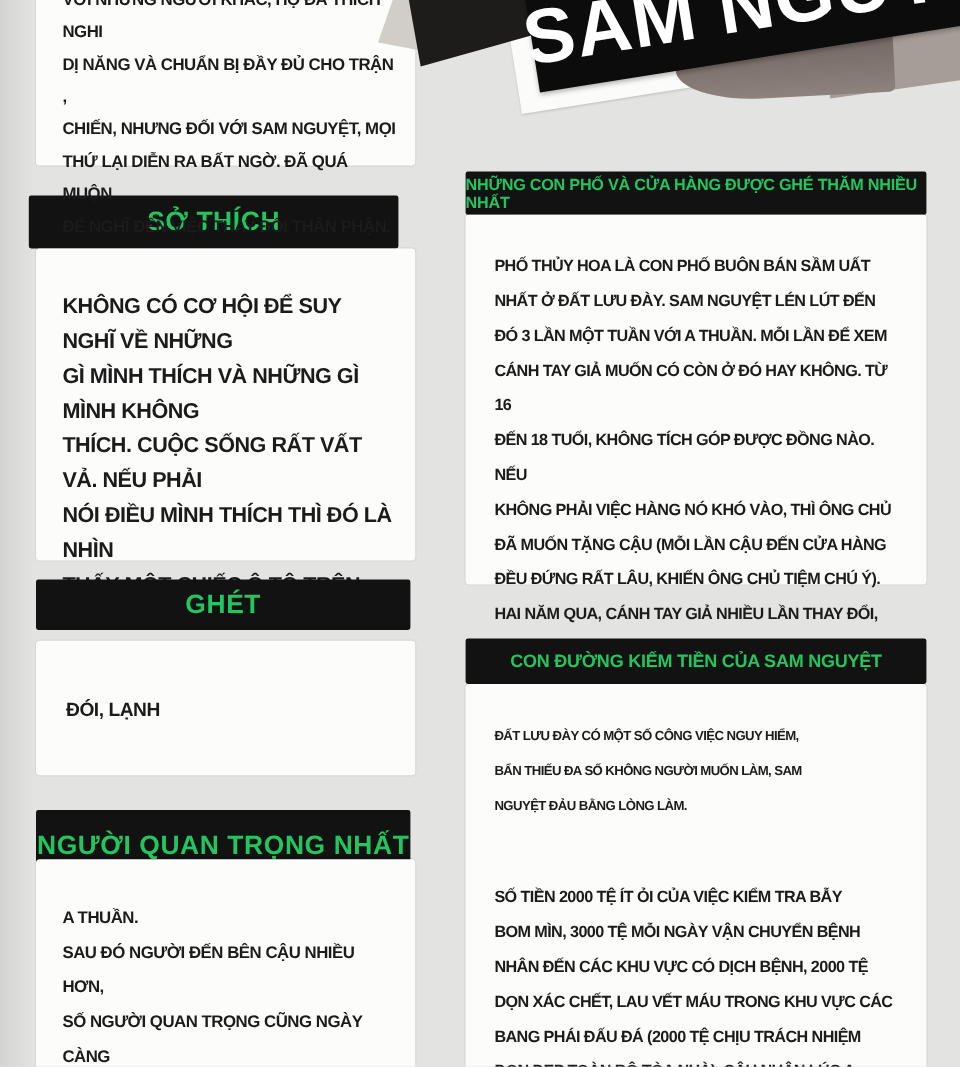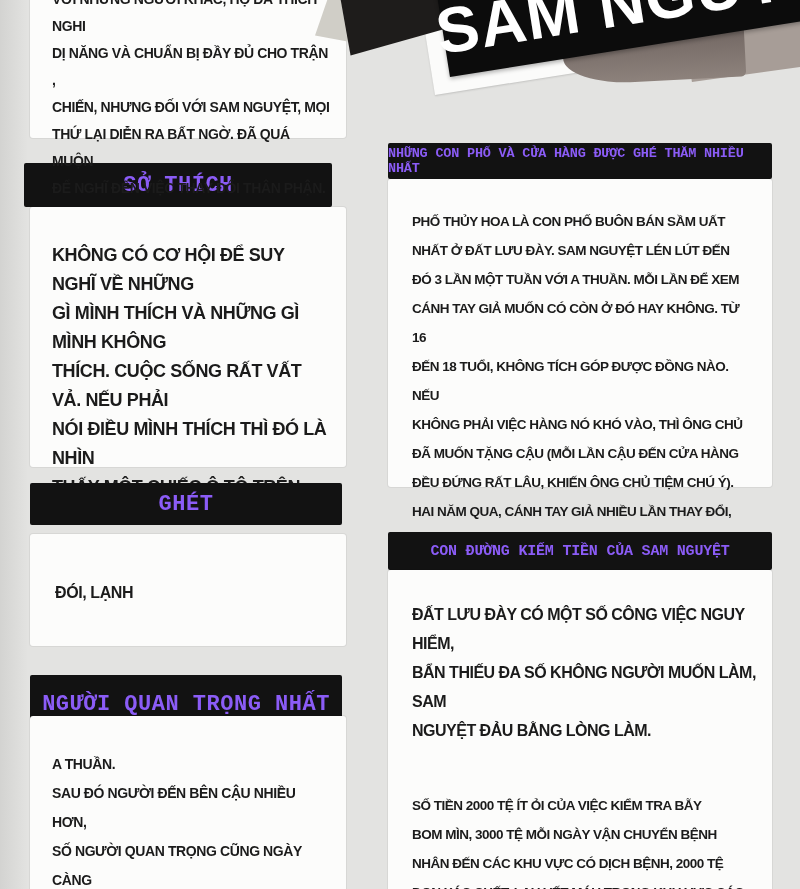--- a/index.html
+++ b/index.html
@@ -11,23 +11,23 @@
   }
   .gutter{
     position:absolute;left:0;top:0;width:28px;height:889px;
     background:linear-gradient(to right,#d3d3d1,#e3e3e1);
   }
   .white-box{
     position:absolute;background:#fcfcfb;border-radius:3px;
     box-shadow:0 0 0 1px rgba(0,0,0,0.05);
   }
   .header-bar{
-    position:absolute;background:#121212;color:#8b5cf6;
+    position:absolute;background:#121212;color:#22c55e;
     display:flex;align-items:center;justify-content:center;
-    font-weight:700;border-radius:2px;font-family:Liberation Mono, monospace;
+    font-weight:700;border-radius:2px;
   }
   .hdr-left{font-size:22px;letter-spacing:0.5px;}
   .hdr-right{font-size:13.5px;letter-spacing:-0.2px;}
   .body-text{
     position:absolute;color:#1b1b1b;font-weight:700;
     white-space:pre-line;letter-spacing:-0.4px;
   }
   .lh29{line-height:29px;margin-top:12px;}
   .lh27{line-height:27px;}
   
@@ -137,21 +137,21 @@
 ĐÃ MUỐN TẶNG CẬU (MỖI LẦN CẬU ĐẾN CỬA HÀNG
 ĐỀU ĐỨNG RẤT LÂU, KHIẾN ÔNG CHỦ TIỆM CHÚ Ý).
 HAI NĂM QUA, CÁNH TAY GIẢ NHIỀU LẦN THAY ĐỔI,
 GIÁ CŨNG TĂNG TỪ 180 VẠN LÊN 300 VẠN.</div>
 </div>
 
 <div class="header-bar hdr-right" style="left:388px;top:532px;width:384px;height:38px;font-size:15px;text-align:right;">
   <span>CON ĐƯỜNG KIẾM TIỀN CỦA SAM NGUYỆT</span>
 </div>
 <div class="white-box" style="left:388px;top:570px;width:384px;height:319px;border-radius:3px 3px 0 0;">
-  <div class="body-text lh29" style="position:relative;left:24px;top:18px;width:344px;font-size:16px;letter-spacing:-0.5px;">ĐẤT LƯU ĐÀY CÓ MỘT SỐ CÔNG VIỆC NGUY HIỂM,
+  <div class="body-text lh29" style="position:relative;left:24px;top:18px;width:344px;font-size:11px;letter-spacing:-0.5px;">ĐẤT LƯU ĐÀY CÓ MỘT SỐ CÔNG VIỆC NGUY HIỂM,
 BẨN THIẾU ĐA SỐ KHÔNG NGƯỜI MUỐN LÀM, SAM
 NGUYỆT ĐẢU BẰNG LÒNG LÀM.</div>
   <div class="body-text lh29" style="position:relative;left:24px;top:52px;width:344px;font-size:13.5px;letter-spacing:-0.5px;">SỐ TIỀN 2000 TỆ ÍT ỎI CỦA VIỆC KIỂM TRA BẪY
 BOM MÌN, 3000 TỆ MỖI NGÀY VẬN CHUYỂN BỆNH
 NHÂN ĐẾN CÁC KHU VỰC CÓ DỊCH BỆNH, 2000 TỆ
 DỌN XÁC CHẾT, LAU VẾT MÁU TRONG KHU VỰC CÁC
 BANG PHÁI ĐẤU ĐÁ (2000 TỆ CHỊU TRÁCH NHIỆM
 DỌN DẸP TOÀN BỘ TÒA NHÀ). CẬU NHÂN LÚC A
 THUẦN ĐI TÌM KIẾM ĐỒ ĐẠC VÀ THUỐC MEN VÀO</div>
 </div>

